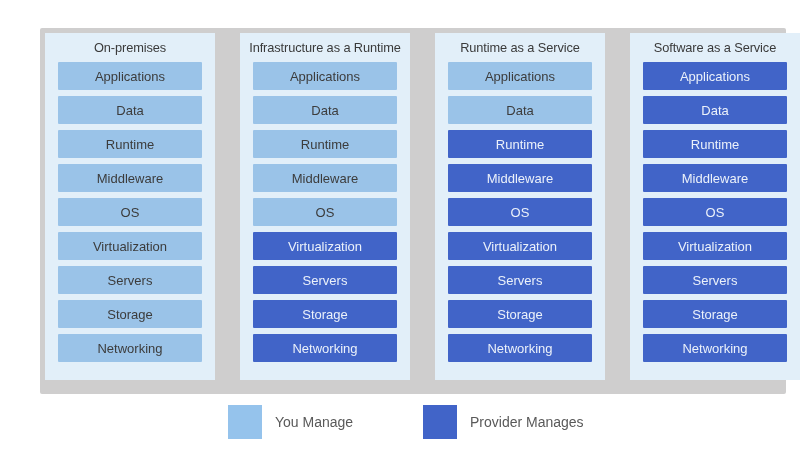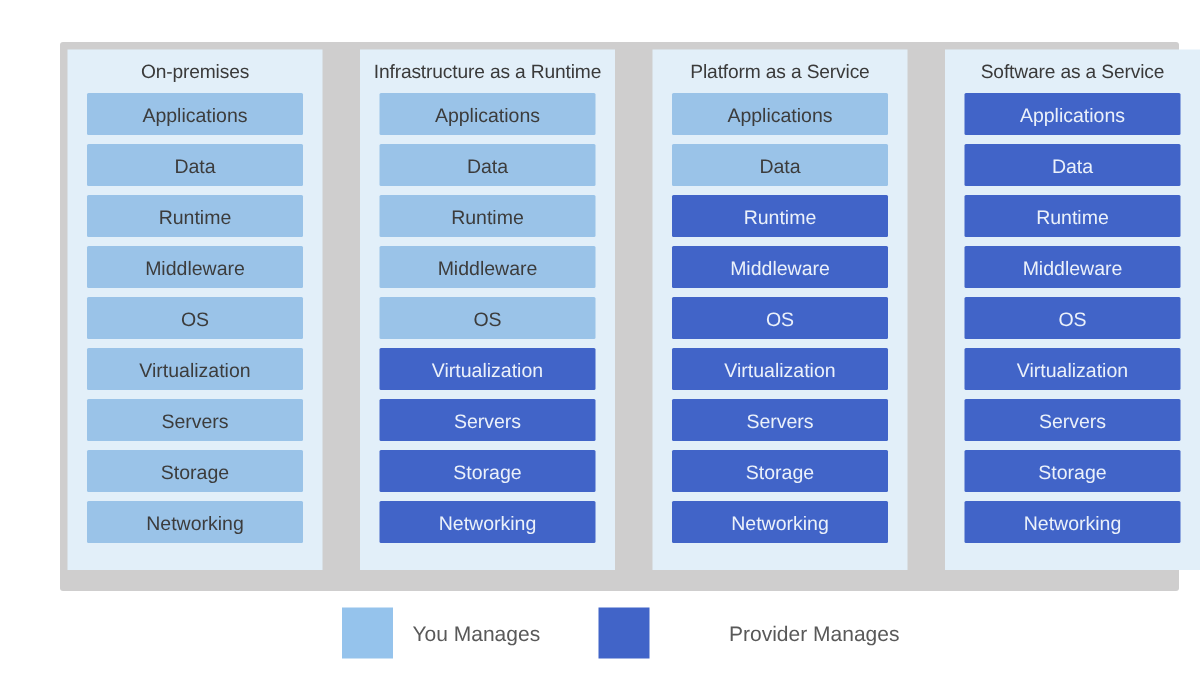--- a/index.html
+++ b/index.html
@@ -66,21 +66,21 @@
     color: var(--provider-text, #EBF1FA);
   }
   .legend-item {
     position: absolute;
     display: flex;
     align-items: center;
     height: 34px;
     top: 405px;
   }
   .legend-item.first  { left: 228px; }
-  .legend-item.second { left: 399px; gap: 40px; }
+  .legend-item.second { left: 423px; }
   .swatch {
     width: 34px; height: 34px;
     flex: none;
   }
   .swatch.you      { background: var(--legend-you, #95C3EC); }
   .swatch.provider { background: var(--provider-color, #4164C8); }
   .legend-label {
     margin-left: 13px;
     font-size: 14px;
     color: #595959;
@@ -112,21 +112,21 @@
           <div class="cell you">Data</div>
           <div class="cell you">Runtime</div>
           <div class="cell you">Middleware</div>
           <div class="cell you">OS</div>
           <div class="cell provider">Virtualization</div>
           <div class="cell provider">Servers</div>
           <div class="cell provider">Storage</div>
           <div class="cell provider">Networking</div>
         </div>
         <div class="column">
-          <div class="column-title">Platform as a Service</div>
+          <div class="column-title">Runtime as a Service</div>
           <div class="cell you">Applications</div>
           <div class="cell you">Data</div>
           <div class="cell provider">Runtime</div>
           <div class="cell provider">Middleware</div>
           <div class="cell provider">OS</div>
           <div class="cell provider">Virtualization</div>
           <div class="cell provider">Servers</div>
           <div class="cell provider">Storage</div>
           <div class="cell provider">Networking</div>
         </div>
@@ -140,21 +140,21 @@
           <div class="cell provider">Virtualization</div>
           <div class="cell provider">Servers</div>
           <div class="cell provider">Storage</div>
           <div class="cell provider">Networking</div>
         </div>
       </div>
   </div>
 
   <div class="legend-item first">
     <span class="swatch you"></span>
-    <span class="legend-label">You Manages</span>
+    <span class="legend-label">You Manage</span>
   </div>
 
   <div class="legend-item second">
     <span class="swatch provider"></span>
     <span class="legend-label">Provider Manages</span>
   </div>
 
 </div>
 
 </body></html>

